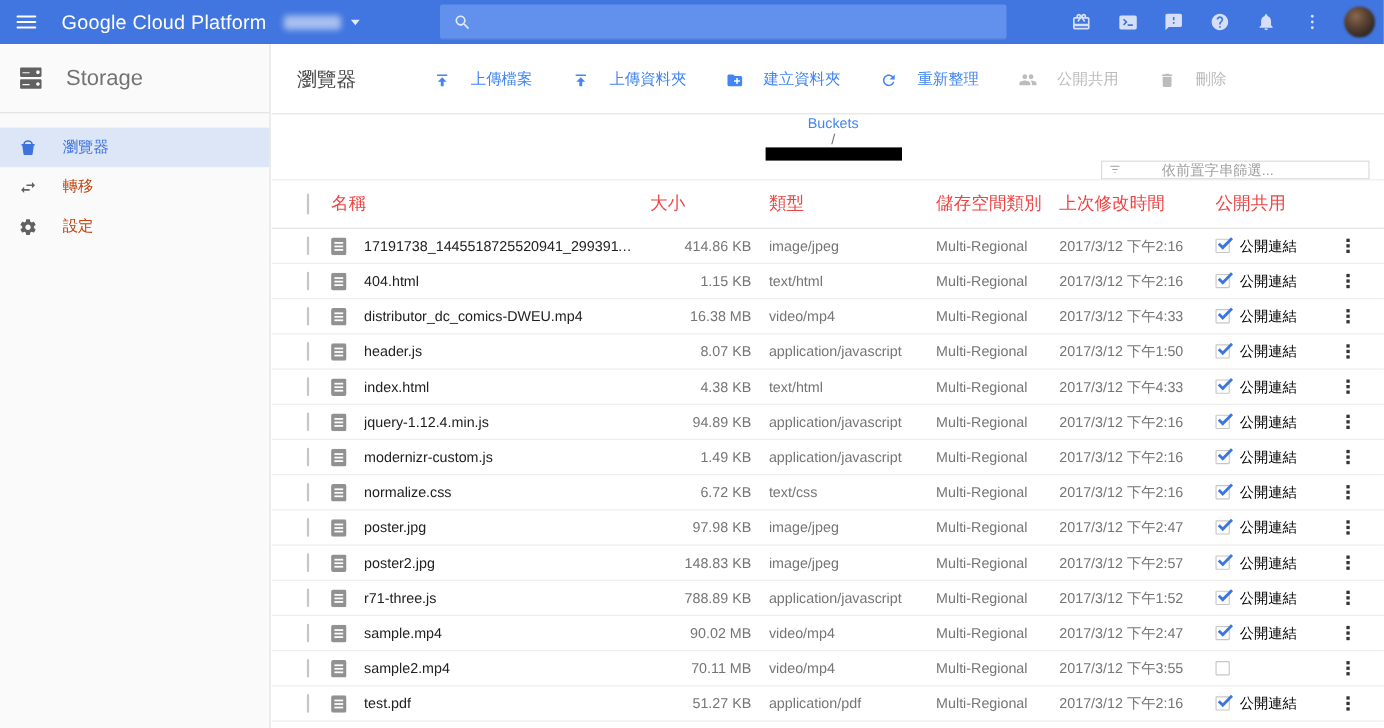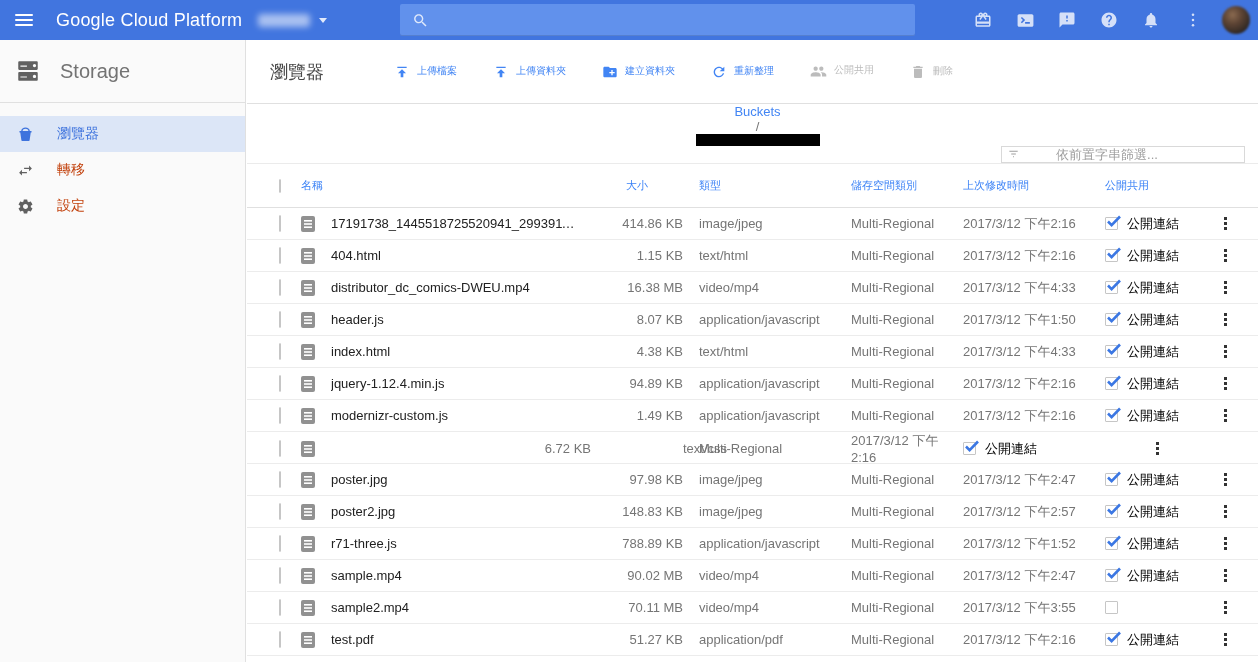--- a/index.html
+++ b/index.html
@@ -37,42 +37,42 @@
     font-size:14px; color:#c2410c; cursor:pointer; }
   .nav-item .ni-label { margin-left:23px; }
   .nav-item.active { background:#dce6f7; color:#3e73dd; }
   .nav-item svg { flex:none; }
 
   
   .content { position:absolute; left:247px; top:40px; width:1011px; height:622px; background:#fff; }
 
   .toolbar { height:64px; display:flex; align-items:center; border-bottom:1px solid #e0e0e0; padding-left:23px; }
   .tb-title { font-size:18px; color:#474747; margin-right:70px; }
-  .tool-btn { display:flex; align-items:flex-start; gap:7px; font-size:10px; color:#4285f4;
+  .tool-btn { display:flex; align-items:flex-end; gap:18px; font-size:14px; color:#4285f4;
     margin-right:36px; cursor:pointer; white-space:nowrap; }
   .tool-btn.disabled { color:#bcbcbc; cursor:default; }
 
   .crumb-row { height:60px; display:flex; align-items:center; padding:0 13px 0 23px;
     border-bottom:1px solid #ebebeb;flex-direction:column; }
   .crumb-link { color:#4285f4; font-size:13px; cursor:pointer; }
   .crumb-sep { color:#757575; font-size:13px; margin:0 9px; }
   .crumb-redacted { width:124px; height:22px; background:#000; }
   .filterbox { margin-left:auto; width:244px; height:26px; border:1px solid #d9d9d9;
     display:flex; padding:0 6px; background:#fff;gap:30px; }
   .filterbox input { border:none; outline:none; font-size:13px; color:#444; width:100%;
     margin-left:7px; font-family:inherit; background:transparent; }
   .filterbox input::placeholder { color:#9e9e9e; }
 
   
   .grid-row { display:grid;
     grid-template-columns:22px 30px 260px 92px 16px 152px 112px 142px 104px 32px;
     align-items:center; padding-left:32px; }
-  .thead { height:44px; color:#3b82f6; font-size:11px; border-bottom:1px solid #e0e0e0; }
+  .thead { height:44px; color:#ef4444; font-size:16px; border-bottom:1px solid #e0e0e0; }
   .thead .h-name { grid-column:2 / 4; }
-  .h-size { text-align:center; }
+  .h-size { text-align:left; }
   .trow { height:32px; font-size:13px; color:#757575; border-bottom:1px solid #ececec; }
   .cell-name { color:#212121; overflow:hidden; white-space:nowrap; text-overflow:ellipsis; padding-right:10px; }
   .cell-size { text-align:right; }
   .cb { width:13px; height:13px; border:1px solid #c6c6c6; border-radius:1px; background:#fff;
     cursor:pointer; position:relative; flex:none; }
   .pub-cell { display:flex; align-items:center; gap:9px; }
   .pub-cell .check-mark { position:absolute; left:0px; top:-4px; pointer-events:none; }
   .pub-label { color:#000000; }
   .dots { font-size:15px; color:#333; letter-spacing:0; font-weight:700; cursor:pointer;
     text-align:center; line-height:10px; }
@@ -453,20 +453,21 @@
   <div class="grid-row trow">
     <span><span class="cb"></span></span>
     <span class="fileicon">
       <svg width="14" height="16" viewBox="0 0 14 16" fill="none">
             <rect width="14" height="16" rx="2" fill="#919191"></rect>
             <rect x="3" y="4" width="8" height="1.6" fill="#fff"></rect>
             <rect x="3" y="7.2" width="8" height="1.6" fill="#fff"></rect>
             <rect x="3" y="10.4" width="8" height="1.6" fill="#fff"></rect>
           </svg>
     </span>
+    <span class="cell-name">normalize.css</span>
     <span class="cell-size">6.72 KB</span>
     <span></span>
     <span>text/css</span>
     <span>Multi-Regional</span>
     <span>2017/3/12 下午2:16</span>
     <span class="pub-cell">
       <span class="cb">
             <svg class="check-mark" width="16" height="15" viewBox="0 0 16 15">
               <path d="M2 7.5l3.6 3.6L14 2.5" stroke="#3b77e3" stroke-width="2.6" fill="none"></path>
             </svg>

